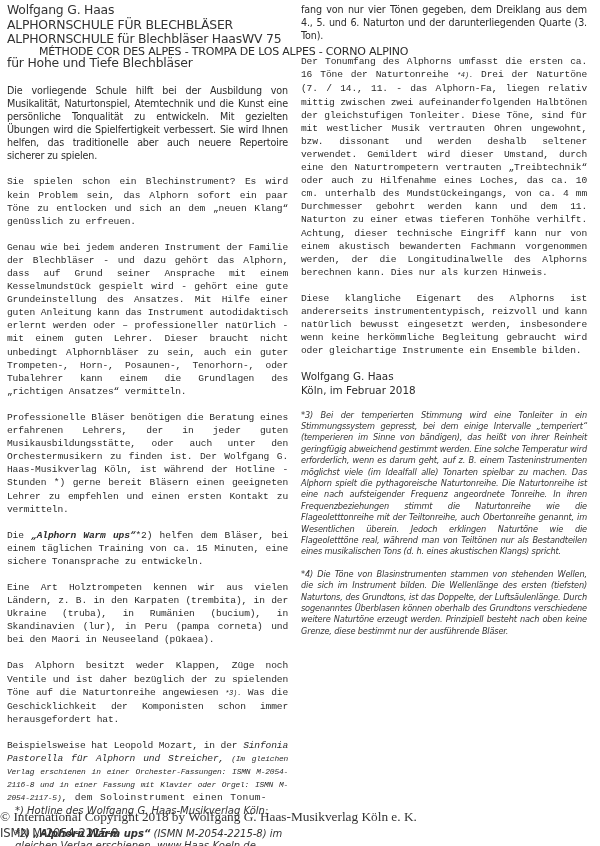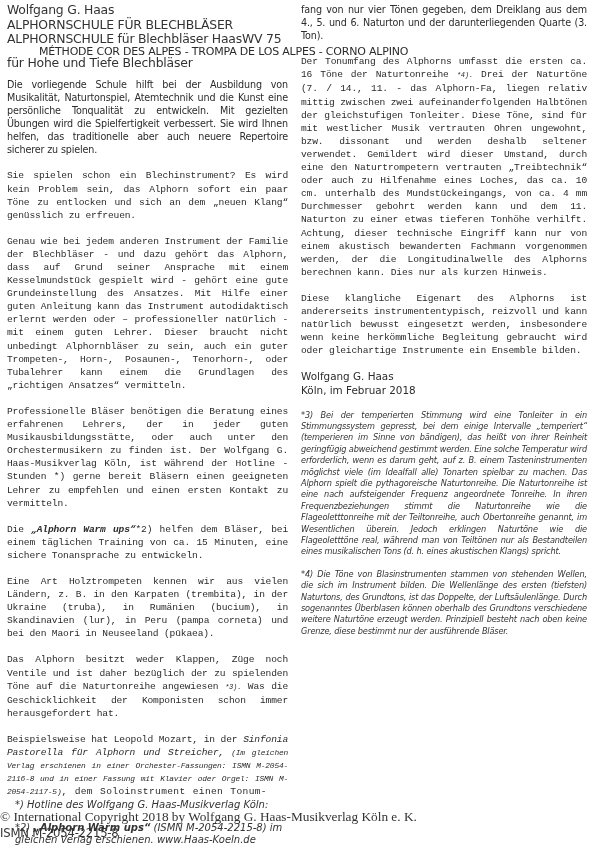--- a/index.html
+++ b/index.html
@@ -32,21 +32,21 @@
 
 <div class="col col-left">
   <div>
     <div class="head">Wolfgang G. Haas</div>
     <div class="head">ALPHORNSCHULE FÜR BLECHBLÄSER</div>
     <div class="head">ALPHORNSCHULE für Blechbläser HaasWV 75</div>
     <div class="head-small">MÉTHODE COR DES ALPES - TROMPA DE LOS ALPES -  CORNO ALPINO</div>
     <div class="head">für Hohe und Tiefe Blechbläser</div>
   </div>
 
-  <p class="body" style="margin-top:7px">Die vorliegende Schule hilft bei der Ausbildung von Musikalität, Naturtonspiel, Atemtechnik und die Kunst eine persönliche Tonqualität zu entwickeln. Mit gezielten Übungen wird die Spielfertigkeit verbessert. Sie wird Ihnen helfen, das traditionelle aber auch neuere Repertoire sicherer zu spielen.</p>
+  <p class="body" style="margin-top:13px">Die vorliegende Schule hilft bei der Ausbildung von Musikalität, Naturtonspiel, Atemtechnik und die Kunst eine persönliche Tonqualität zu entwickeln. Mit gezielten Übungen wird die Spielfertigkeit verbessert. Sie wird Ihnen helfen, das traditionelle aber auch neuere Repertoire sicherer zu spielen.</p>
   <p class="body gap">Sie spielen schon ein Blechinstrument? Es wird kein Problem sein, das Alphorn sofort ein paar Töne zu entlocken und sich an dem  „neuen Klang“ genüsslich zu erfreuen.</p>
   <p class="body gap">Genau wie bei jedem anderen Instrument der Familie der Blechbläser - und dazu gehört das Alphorn, dass auf Grund seiner Ansprache mit einem Kesselmundstück gespielt wird - gehört eine gute Grundeinstellung des Ansatzes. Mit Hilfe einer guten Anleitung kann das Instrument autodidaktisch erlernt werden oder – professioneller natürlich - mit einem guten Lehrer. Dieser braucht nicht unbedingt Alphornbläser zu sein, auch ein guter Trompeten-, Horn-, Posaunen-, Tenorhorn-, oder Tubalehrer kann einem die Grundlagen des „richtigen Ansatzes“ vermitteln.</p>
   <p class="body gap">Professionelle Bläser benötigen die Beratung eines erfahrenen Lehrers, der in jeder guten Musikausbildungsstätte, oder auch unter den Orchestermusikern zu finden ist. Der Wolfgang G. Haas-Musikverlag Köln, ist während der Hotline - Stunden *) gerne bereit Bläsern einen geeigneten Lehrer zu empfehlen und einen ersten Kontakt zu vermitteln.</p>
   <p class="body gap"><span>Die </span><span class="b it">„Alphorn Warm ups“</span><span>*2)</span><span> helfen dem Bläser, bei einem täglichen Training von ca. 15 Minuten, eine sichere Tonansprache zu entwickeln.</span></p>
   <p class="body gap">Eine Art Holztrompeten kennen wir aus vielen  Ländern, z. B. in den Karpaten (trembita), in der Ukraine (truba), in Rumänien (bucium), in Skandinavien (lur), in Peru (pampa corneta) und bei den Maori in Neuseeland (pūkaea).</p>
   <p class="body gap"><span>Das Alphorn besitzt weder Klappen, Züge noch Ventile und ist daher bezüglich der zu spielenden Töne auf die Naturtonreihe angewiesen </span><span class="sup">*3).</span><span> Was die Geschicklichkeit der Komponisten schon immer herausgefordert hat.</span></p>
   <p class="body gap"><span>Beispielsweise hat Leopold Mozart, in der </span><span class="it">Sinfonia Pastorella für Alphorn und Streicher,</span><span class="it-s"> (Im gleichen Verlag erschienen in einer Orchester-Fassungen: ISMN M-2054-2116-8 und in einer Fassung mit Klavier  oder Orgel: ISMN M-2054-2117-5)</span><span class="wide">, dem Soloinstrument einen Tonum-</span></p>
 
   <div class="hot" style="margin-top:1px">
     <div>*) Hotline des Wolfgang G. Haas-Musikverlag Köln:</div>

